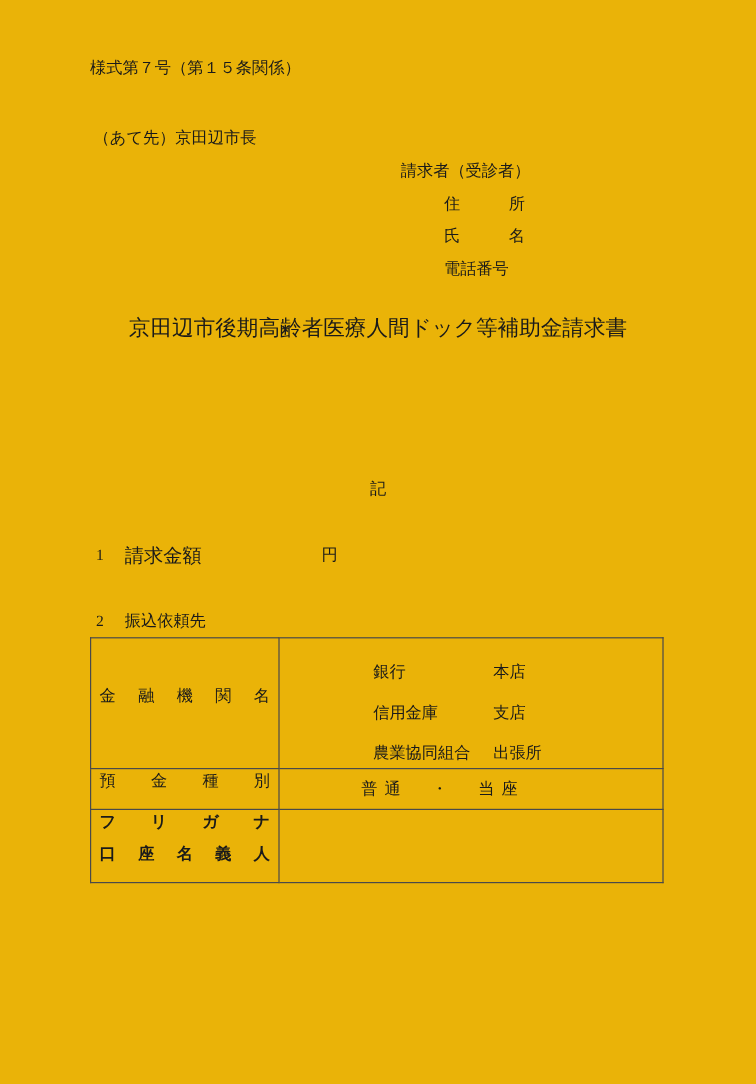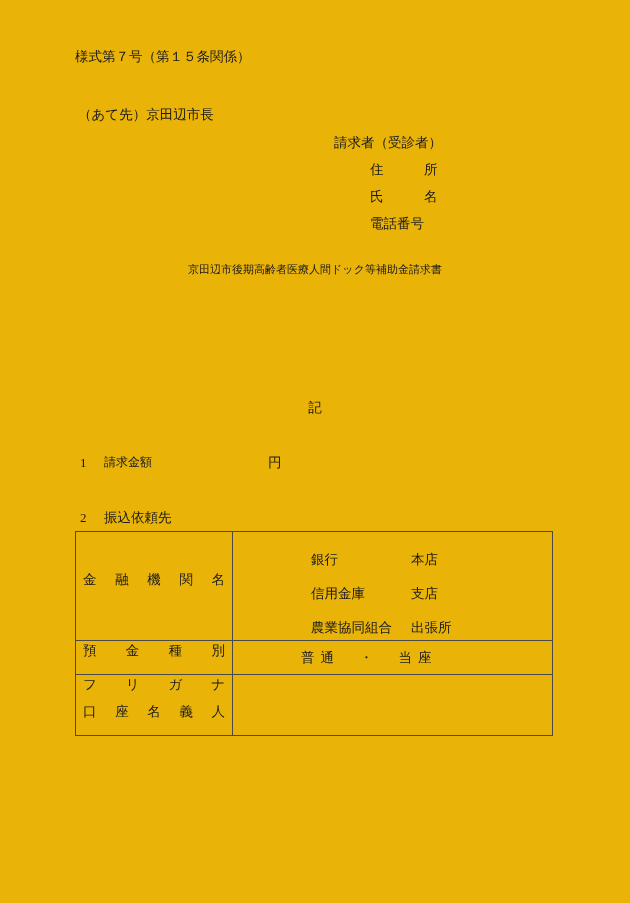--- a/index.html
+++ b/index.html
@@ -34,40 +34,40 @@
   
   .req-head  { left: 334px; top: 136px; font-size: 13.5px; }
   .req-row   { left: 342px; font-size: 13.5px; margin-left: 28px; }
   .req-addr  { top: 163px; }
   .req-name  { top: 190px; }
   .req-tel   { top: 217px; }
 
   
   .doc-title {
     left: 0; top: 264px; width: 630px;
-    text-align: center; font-size: 11px;
+    text-align: center; font-size: 18px;
   }
 
   
   .body-para {
     position: absolute;
     left: 75px; top: 320px; width: 482px;
     font-size: 13.5px;
     line-height: 29px;
     text-indent: 14px;
     white-space: normal;
   }
 
   
   .ki { left: 0; top: 401px; width: 630px; text-align: center; font-size: 13.5px; }
 
   
   .item-num   { font-size: 13px; }
   .item1-num  { left: 80px;  top: 456px; }
-  .item1-lbl  { left: 104px; top: 456px; font-size: 12px; }
+  .item1-lbl  { left: 104px; top: 456px; font-size: 16px; }
   .item1-unit { left: 268px; top: 456px; font-size: 13.5px; }
   .item2-num  { left: 80px;  top: 511px; }
   .item2-lbl  { left: 104px; top: 511px; font-size: 13.5px; }
 
   
   .bank-table {
     position: absolute;
     left: 75px;
     top: 531px;
     width: 478px;
@@ -93,21 +93,21 @@
     display: block;
     text-align: justify;
     text-align-last: justify;
     line-height: 1.0;
   }
   .lbl-just::after { content: ""; display: inline-block; width: 100%; }
 
   .row-kinyu   { height: 56px; }
   .row-shubetu { height: 25px; }
   .row-bango   { height: 25px; }
-  .row-meigi   { height: 45px; }
+  .row-meigi   { height: 45px; font-weight: bold; }
 
   .inst-wrap {
     display: block;
     padding-left: 0;
     line-height: 18px;
   }
   .inst-line { display: block; white-space: pre; padding-left: 0; margin-top: 16px; }
   .inst-line .col-a { display: inline-block; width: 100px; }
   .inst-pad { display: block; padding-left: 78px; }
 

